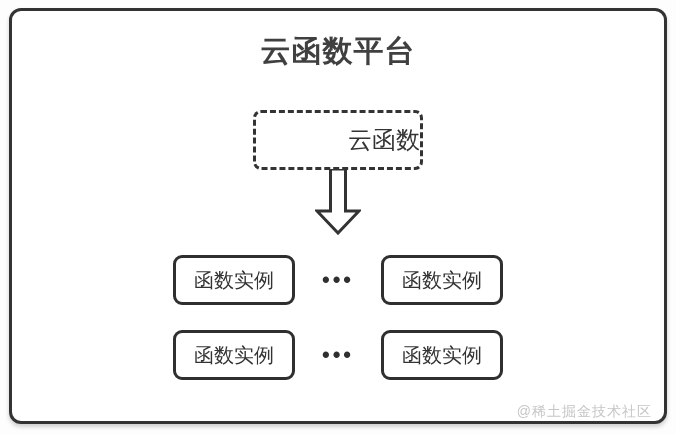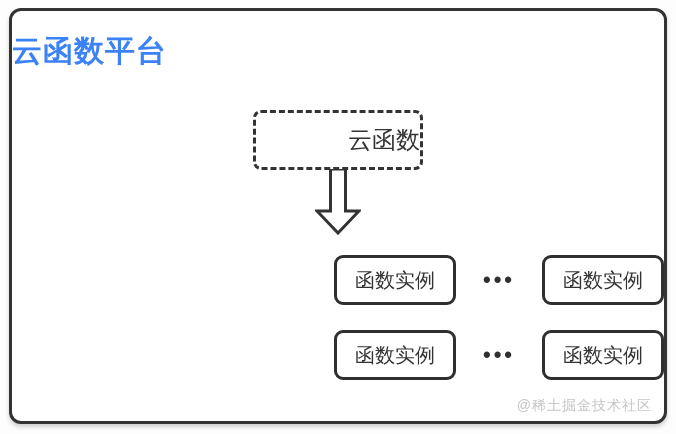--- a/index.html
+++ b/index.html
@@ -27,23 +27,24 @@
     background: #ffffff;
     border: 3px solid #333333;
     border-radius: 12px;
     box-shadow: 0 3px 4px rgba(0,0,0,0.18);
   }
   .diagram-title {
     position: absolute;
     top: 20px;
     left: 0;
     width: 100%;
+    text-align: center;
     font-size: 30px;
     font-weight: bold;
-    color: #3b82f6;
+    color: #404040;
     letter-spacing: 1px;
   }
   .cloud-function-box {
     position: absolute;
     top: 99px;
     left: 50%;
     transform: translateX(-50%);
     width: 170px;
     height: 60px;
     box-sizing: border-box;
@@ -66,21 +67,21 @@
     width: 46px;
     height: 66px;
   }
   .instance-row {
     position: absolute;
     left: 0;
     width: 100%;
     height: 50px;
     display: flex;
     align-items: center;
-    justify-content: flex-end;
+    justify-content: center;
   }
   .instance-row.row-1 { top: 244px; }
   .instance-row.row-2 { top: 319px; }
   .function-instance-box {
     width: 122px;
     height: 50px;
     box-sizing: border-box;
     border: 3px solid #2f2f2f;
     border-radius: 9px;
     background: #ffffff;
@@ -98,21 +99,21 @@
     font-size: 22px;
     font-weight: 900;
     letter-spacing: 3px;
     color: #2f2f2f;
     line-height: 50px;
     user-select: none;
   }
   .watermark {
     position: absolute;
     right: 12px;
-    bottom: 6px;
+    bottom: 0;
     font-size: 14px;
     color: #c6c6c6;
     letter-spacing: 1px;
   }
 </style>
 </head>
 <body>
 
 <div class="canvas">
 

